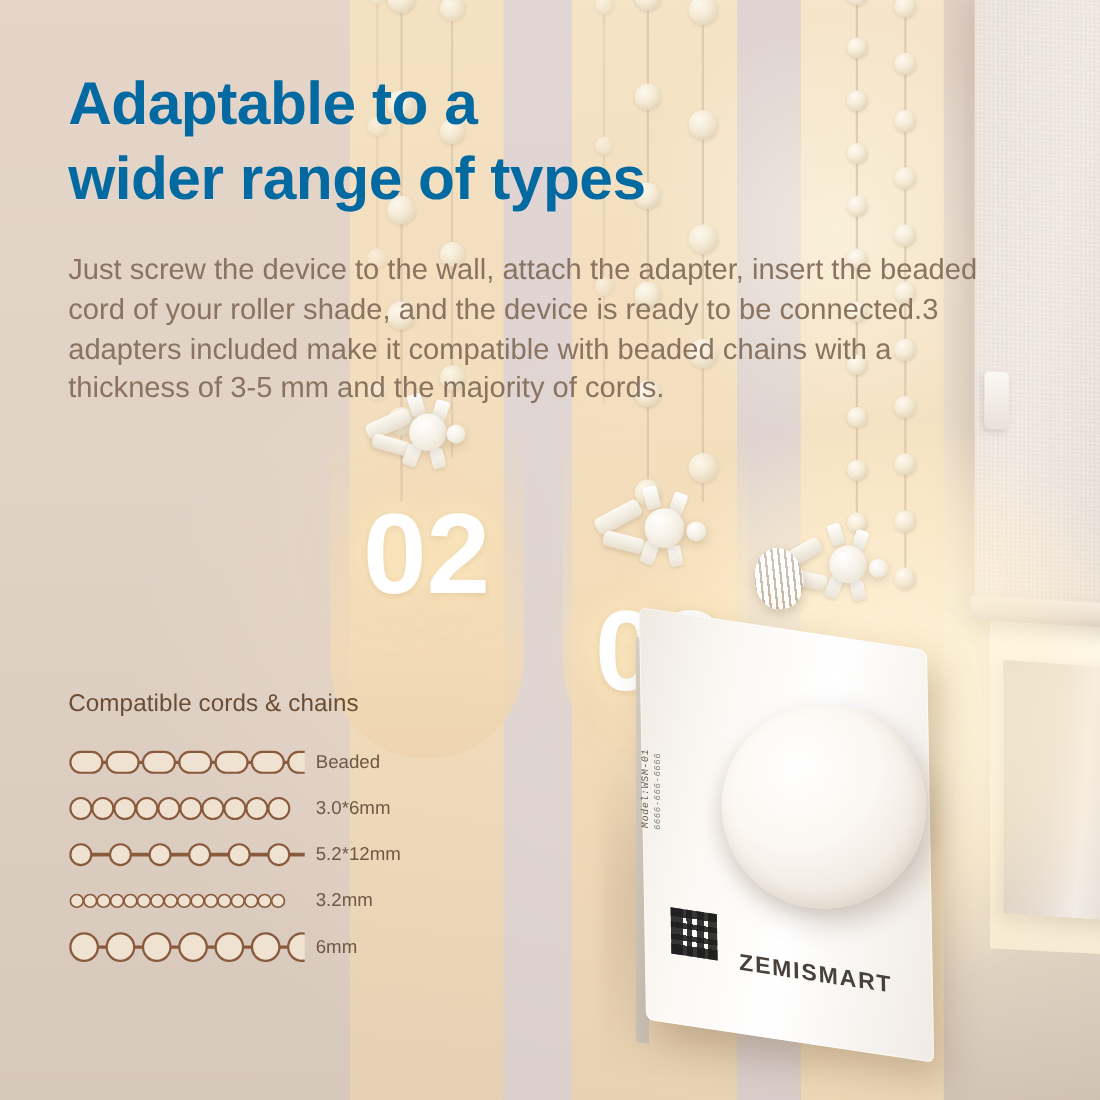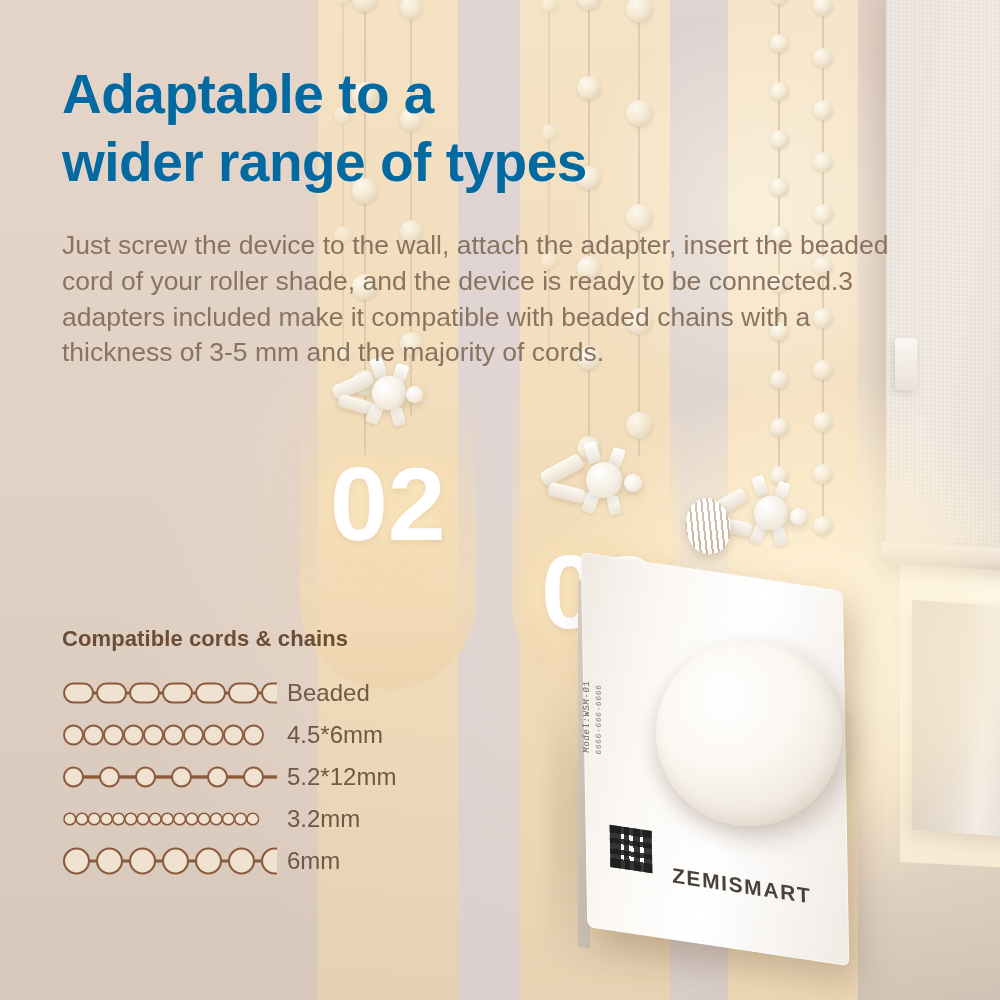--- a/index.html
+++ b/index.html
@@ -125,25 +125,25 @@
   .step{
     position:absolute;color:#ffffff;font-weight:700;font-size:104px;line-height:1;
     text-shadow:0 0 26px rgba(255,236,195,.95),0 0 58px rgba(255,225,170,.7),0 2px 6px rgba(150,110,70,.3);
   }
   .step.s1{left:330px;top:452px;}
   .step.s2{left:541px;top:540px;}
   .step.s3{left:726px;top:580px;}
 
   
   .legend{position:absolute;left:62px;top:626px;width:360px;}
-  .legend-title{font-size:22px;font-weight:700;color:#6b4c34;margin:0 0 22px 0;letter-spacing:.1px;}
+  .legend-title{font-size:22px;font-weight:400;color:#6b4c34;margin:0 0 22px 0;letter-spacing:.1px;}
   .legend-row{display:flex;align-items:center;height:38px;margin-bottom:4px;}
   .legend-swatch{width:215px;height:30px;flex:0 0 215px;}
   .legend-swatch svg{display:block;}
-  .legend-label{font-size:24px;color:#6f5845;margin-left:10px;white-space:nowrap;}
+  .legend-label{font-size:17px;color:#6f5845;margin-left:10px;white-space:nowrap;}
 
   
   .device{position:absolute;left:560px;top:556px;width:320px;height:420px;}
   .plate{
     position:absolute;left:24px;top:16px;width:262px;height:374px;
     background:linear-gradient(102deg,#efe9e2 0%,#fbf8f4 26%,#ffffff 55%,#f0eae3 100%);
     transform:skewY(9.5deg) rotate(-1deg);
     border-radius:7px;
     box-shadow:10px 16px 34px rgba(120,95,72,.32), inset 0 0 0 1px rgba(255,255,255,.5);
   }
@@ -374,21 +374,21 @@
               <circle cx="51.5" cy="15" r="9.5" fill="#efe2d0" stroke="#8a5a3c" stroke-width="1.9"></circle>
               <circle cx="71.5" cy="15" r="9.5" fill="#efe2d0" stroke="#8a5a3c" stroke-width="1.9"></circle>
               <circle cx="91.5" cy="15" r="9.5" fill="#efe2d0" stroke="#8a5a3c" stroke-width="1.9"></circle>
               <circle cx="111.5" cy="15" r="9.5" fill="#efe2d0" stroke="#8a5a3c" stroke-width="1.9"></circle>
               <circle cx="131.5" cy="15" r="9.5" fill="#efe2d0" stroke="#8a5a3c" stroke-width="1.9"></circle>
               <circle cx="151.5" cy="15" r="9.5" fill="#efe2d0" stroke="#8a5a3c" stroke-width="1.9"></circle>
               <circle cx="171.5" cy="15" r="9.5" fill="#efe2d0" stroke="#8a5a3c" stroke-width="1.9"></circle>
               <circle cx="191.5" cy="15" r="9.5" fill="#efe2d0" stroke="#8a5a3c" stroke-width="1.9"></circle>
             </svg>
           </div>
-          <div class="legend-label">4.5*6mm</div>
+          <div class="legend-label">3.0*6mm</div>
         </div>
         <div class="legend-row">
           <div class="legend-swatch">
             <svg width="215" height="30" viewBox="0 0 215 30">
               <line x1="20.5" y1="15" x2="38.5" y2="15" stroke="#8a5a3c" stroke-width="3.4"></line>
               <line x1="56.5" y1="15" x2="74.5" y2="15" stroke="#8a5a3c" stroke-width="3.4"></line>
               <line x1="92.5" y1="15" x2="110.5" y2="15" stroke="#8a5a3c" stroke-width="3.4"></line>
               <line x1="128.5" y1="15" x2="146.5" y2="15" stroke="#8a5a3c" stroke-width="3.4"></line>
               <line x1="164.5" y1="15" x2="182.5" y2="15" stroke="#8a5a3c" stroke-width="3.4"></line>
               <line x1="200.5" y1="15" x2="218.5" y2="15" stroke="#8a5a3c" stroke-width="3.4"></line>

